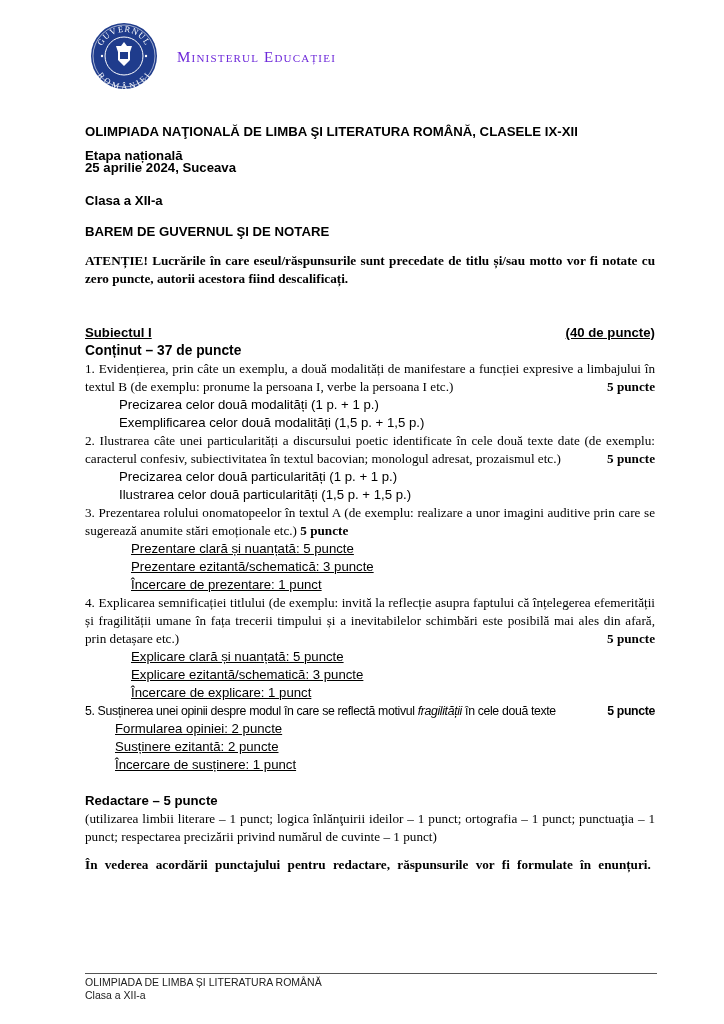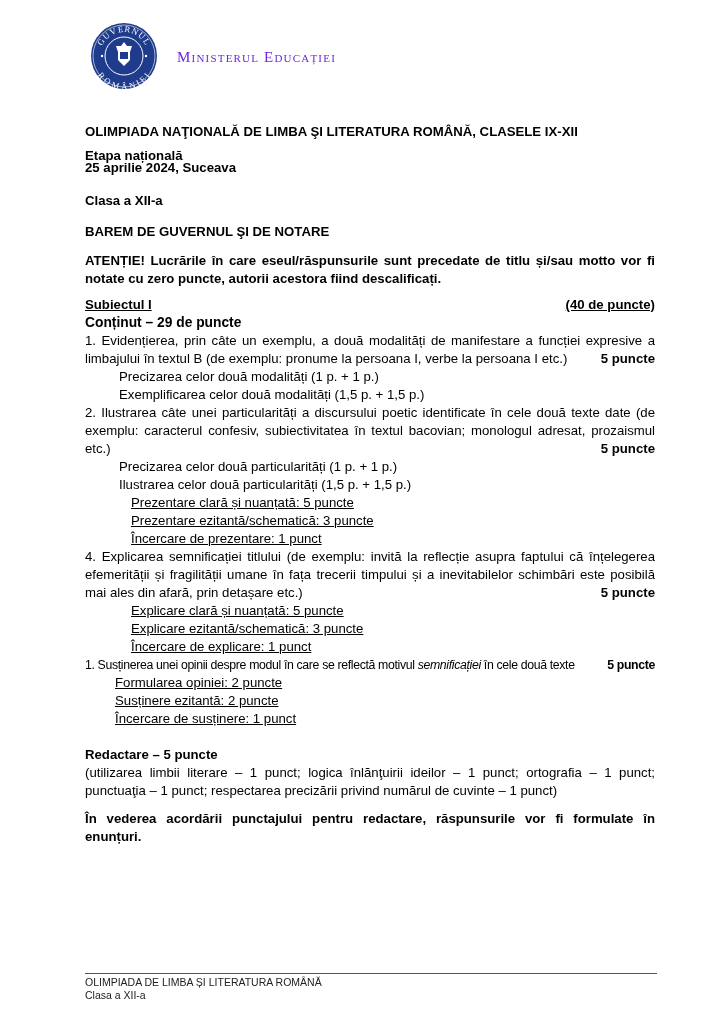--- a/index.html
+++ b/index.html
@@ -4,26 +4,26 @@
 <style>
   html, body { margin:0; padding:0; background:#ffffff; }
   body { width:724px; height:1024px; position:relative; overflow:hidden;
          font-family:"Liberation Sans", sans-serif; color:#000; }
   .logo { position:absolute; left:90px; top:22px; width:68px; height:68px; }
   .ministry { position:absolute; left:177px; top:49px; font-family:Liberation Serif, serif;
               font-size:15px; letter-spacing:1.2px; color:#6d28d9; font-variant:small-caps; }
   .center { position:absolute; left:85px; width:570px; text-align:left; font-weight:bold; font-size:13.2px; }
   .para { position:absolute; left:85px; width:570px; font-size:13.2px; line-height:18px; }
   .b { font-weight:bold; }
-  .just { text-align:justify; }
+  .just { text-align:justify;font-family:Liberation Serif, serif; }
   .row { display:flex; justify-content:space-between; }
   .ind1 { padding-left:34px; }
   .ind2 { padding-left:46px;text-decoration:underline; }
   .ind3 { padding-left:30px;text-decoration:underline; }
-  .sub { text-decoration:underline; font-weight:bold; }
+  .sub { text-decoration:underline; font-weight:bold;margin-top:28px; }
   .footer-line { position:absolute; left:85px; top:973px; width:572px; height:1px; background:#555; }
   .footer { position:absolute; left:85px; top:976px; font-size:10.5px; line-height:13px; color:#222; }
   .cond { font-size:12.3px; letter-spacing:-0.35px; }
 </style>
 </head>
 <body>
 
 <svg class="logo" viewBox="0 0 68 68">
   <circle cx="34" cy="34" r="33" fill="#1f3c8c"></circle>
   <circle cx="34" cy="34" r="19" fill="none" stroke="#fff" stroke-width="1"></circle>
@@ -51,51 +51,55 @@
 <div class="center" style="top:193px;">Clasa a XII-a</div>
 <div class="center" style="top:224px;">BAREM DE GUVERNUL ŞI DE NOTARE</div>
 
 <div class="para b just" style="top:252px;">ATENȚIE! Lucrările în care eseul/răspunsurile sunt precedate de titlu și/sau motto vor fi notate cu zero puncte, autorii acestora fiind descalificați.</div>
 
 <div class="para" style="top:296px;">
   <div class="row">
     <span class="sub">Subiectul I</span>
     <span class="sub">(40 de puncte)</span>
   </div>
-  <div class="b" style="font-size:13.8px;">Conținut – 29 de puncte</div>
+  <div class="b" style="font-size:13.8px;">Conținut – 37 de puncte</div>
 
   <div class="just">
     <span>1. Evidențierea, prin câte un exemplu, a două modalități de manifestare a funcției expresive a limbajului în textul B (de exemplu: pronume la persoana I, verbe la persoana I etc.)</span>
     <span class="b" style="float:right;">5 puncte</span>
   </div>
   <div class="ind1">Precizarea celor două modalități (1 p. + 1 p.)</div>
   <div class="ind1">Exemplificarea celor două modalități (1,5 p. + 1,5 p.)</div>
 
   <div class="just">
     <span>2. Ilustrarea câte unei particularități a discursului poetic identificate în cele două texte date (de exemplu: caracterul confesiv, subiectivitatea în textul bacovian; monologul adresat, prozaismul etc.)</span>
     <span class="b" style="float:right;">5 puncte</span>
   </div>
   <div class="ind1">Precizarea celor două particularități (1 p. + 1 p.)</div>
   <div class="ind1">Ilustrarea celor două particularități (1,5 p. + 1,5 p.)</div>
 
+  <div class="just">
+    <span>3. Prezentarea rolului onomatopeelor în textul A (de exemplu: realizare a unor imagini auditive prin care se sugerează anumite stări emoționale etc.)</span>
+    <span class="b">5 puncte</span>
+  </div>
   <div class="ind2">Prezentare clară și nuanțată: 5 puncte</div>
   <div class="ind2">Prezentare ezitantă/schematică: 3 puncte</div>
   <div class="ind2">Încercare de prezentare: 1 punct</div>
 
   <div class="just">
     <span>4. Explicarea semnificației titlului (de exemplu: invită la reflecție asupra faptului că înțelegerea efemerității și fragilității umane în fața trecerii timpului și a inevitabilelor schimbări este posibilă mai ales din afară, prin detașare etc.)</span>
     <span class="b" style="float:right;">5 puncte</span>
   </div>
   <div class="ind2">Explicare clară și nuanțată: 5 puncte</div>
   <div class="ind2">Explicare ezitantă/schematică: 3 puncte</div>
   <div class="ind2">Încercare de explicare: 1 punct</div>
 
   <div class="row cond">
     <span>
-      <span>1. Susținerea unei opinii despre modul în care se reflectă motivul </span><i>semnificației</i><span> în cele două texte</span>
+      <span>5. Susținerea unei opinii despre modul în care se reflectă motivul </span><i>fragilității</i><span> în cele două texte</span>
     </span>
     <span class="b">5 puncte</span>
   </div>
   <div class="ind3">Formularea opiniei: 2 puncte</div>
   <div class="ind3">Susținere ezitantă: 2 puncte</div>
   <div class="ind3">Încercare de susținere: 1 punct</div>
 
   <div style="height:18px;"></div>
   <div class="b">Redactare – 5 puncte</div>
   <div class="just">(utilizarea limbii literare – 1 punct; logica înlănţuirii ideilor – 1 punct; ortografia – 1 punct; punctuaţia – 1 punct; respectarea precizării privind numărul de cuvinte – 1 punct)</div>

